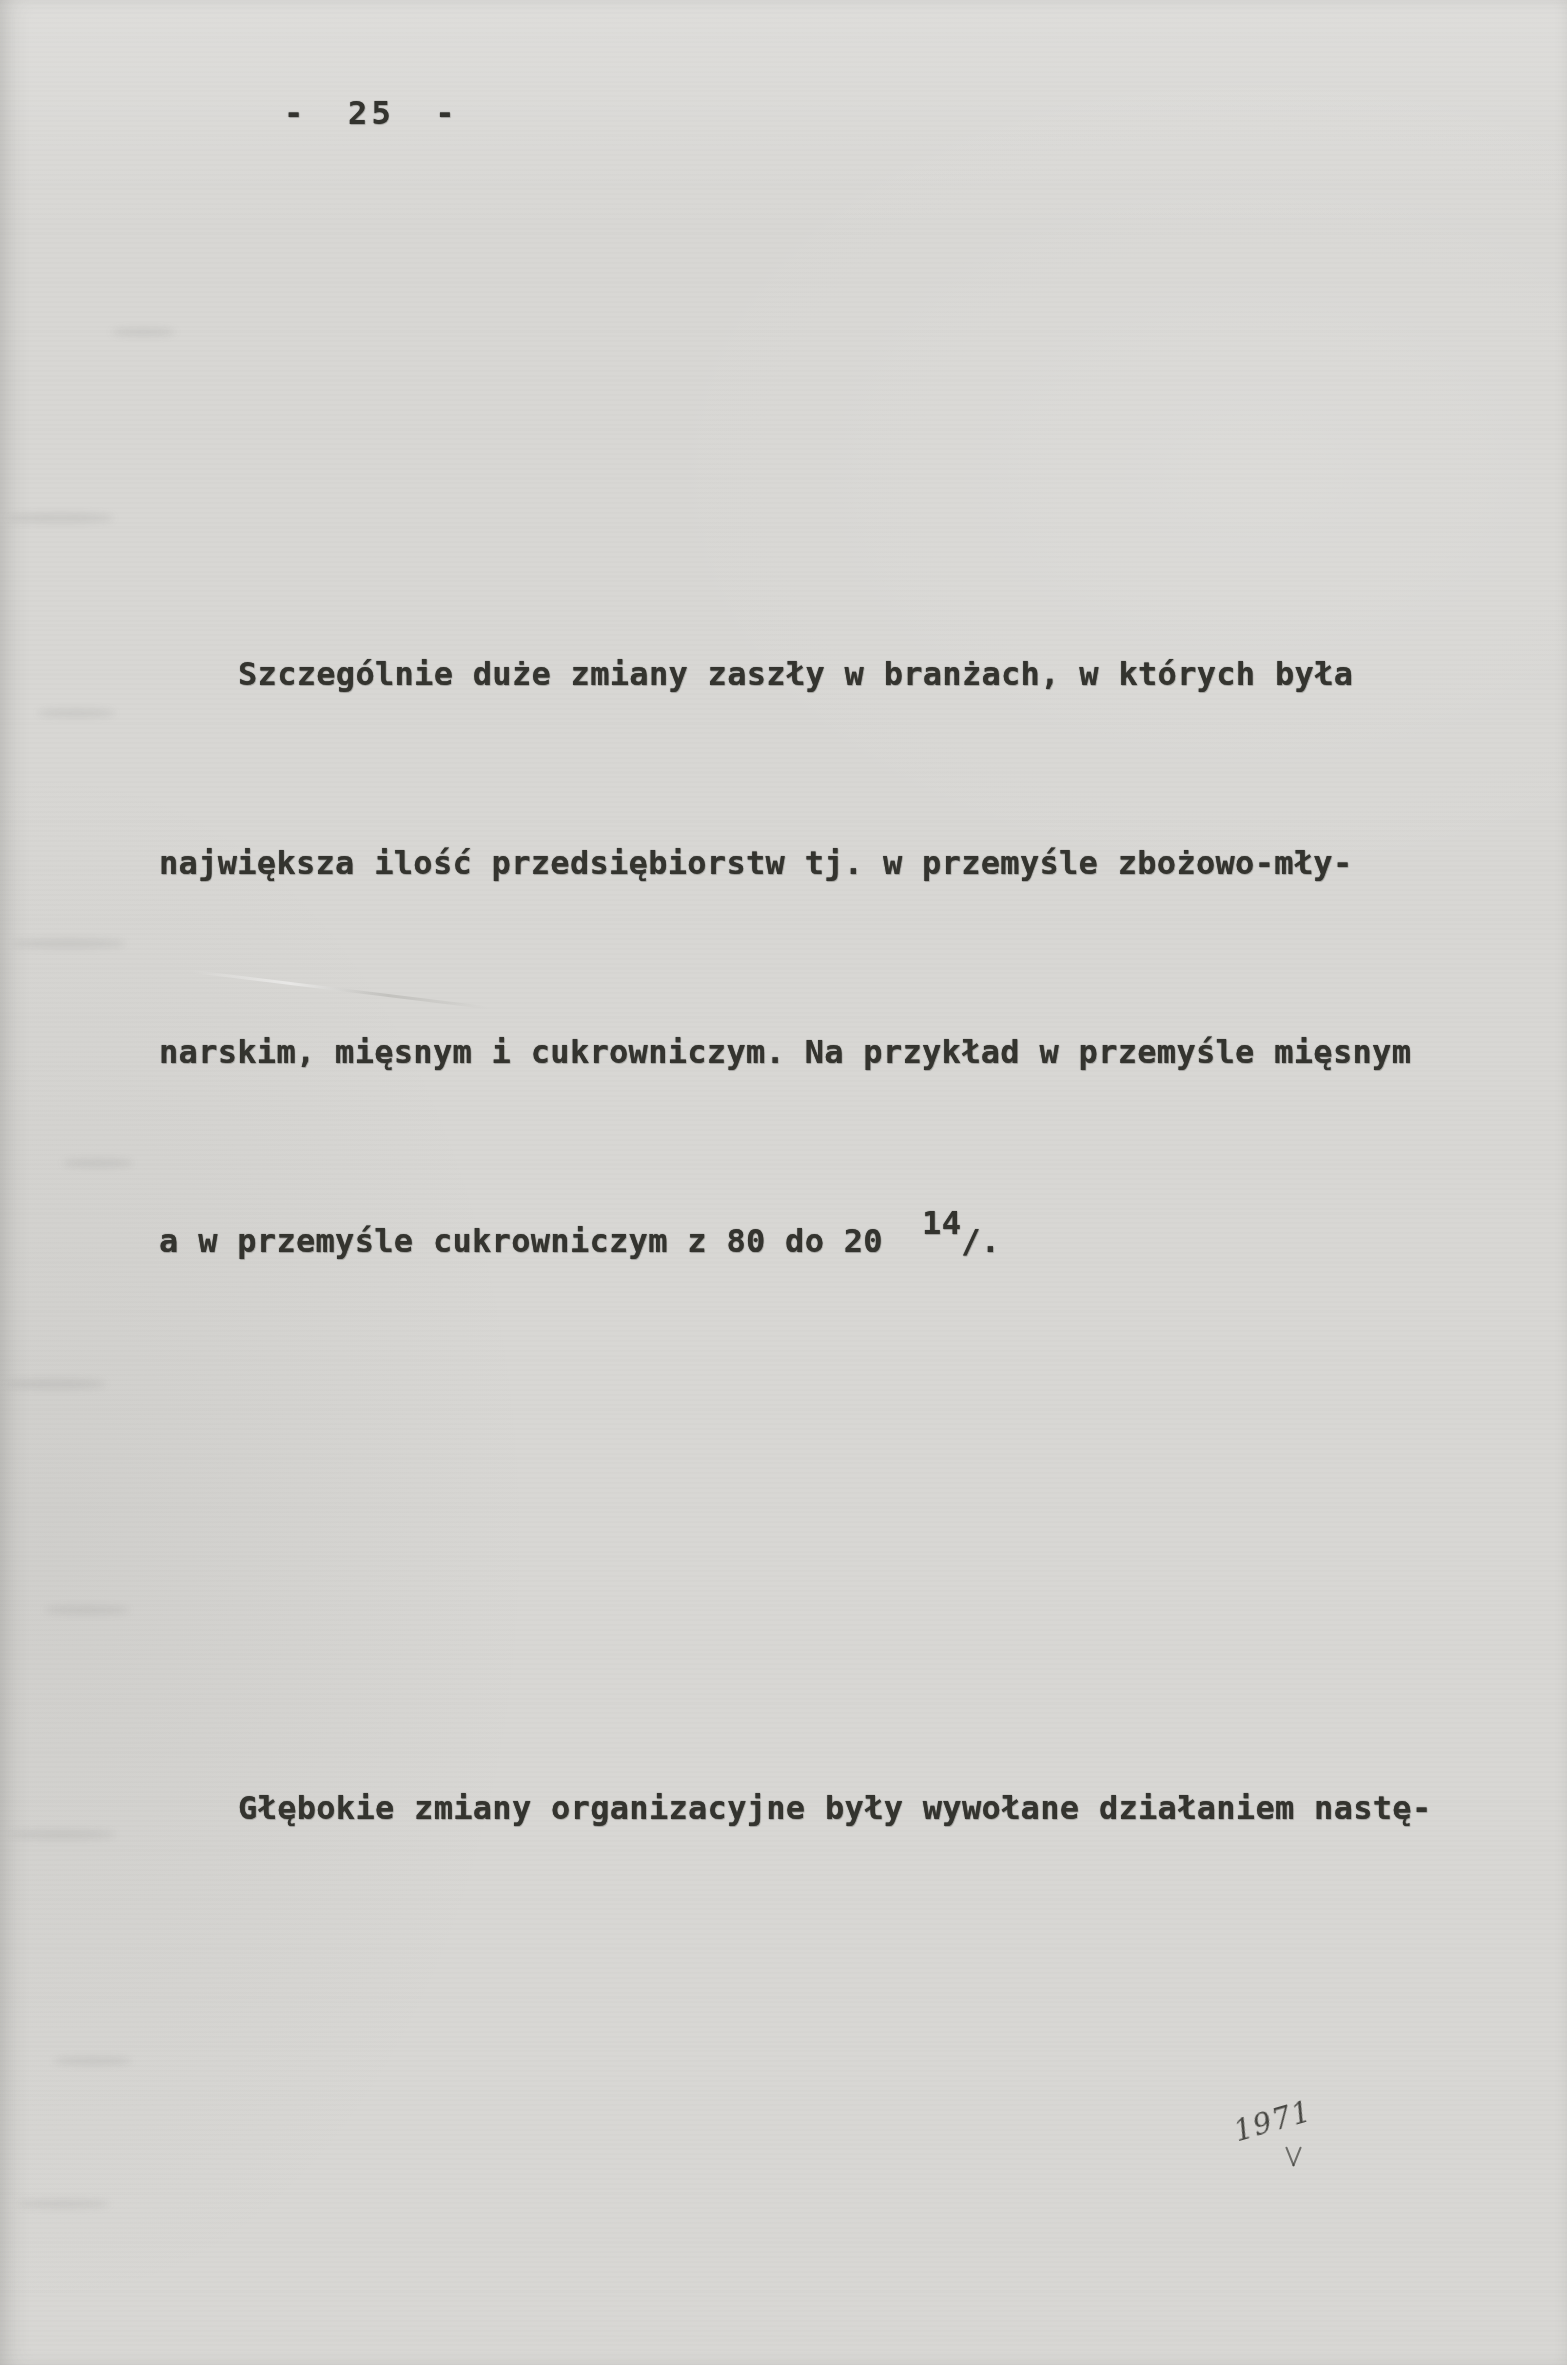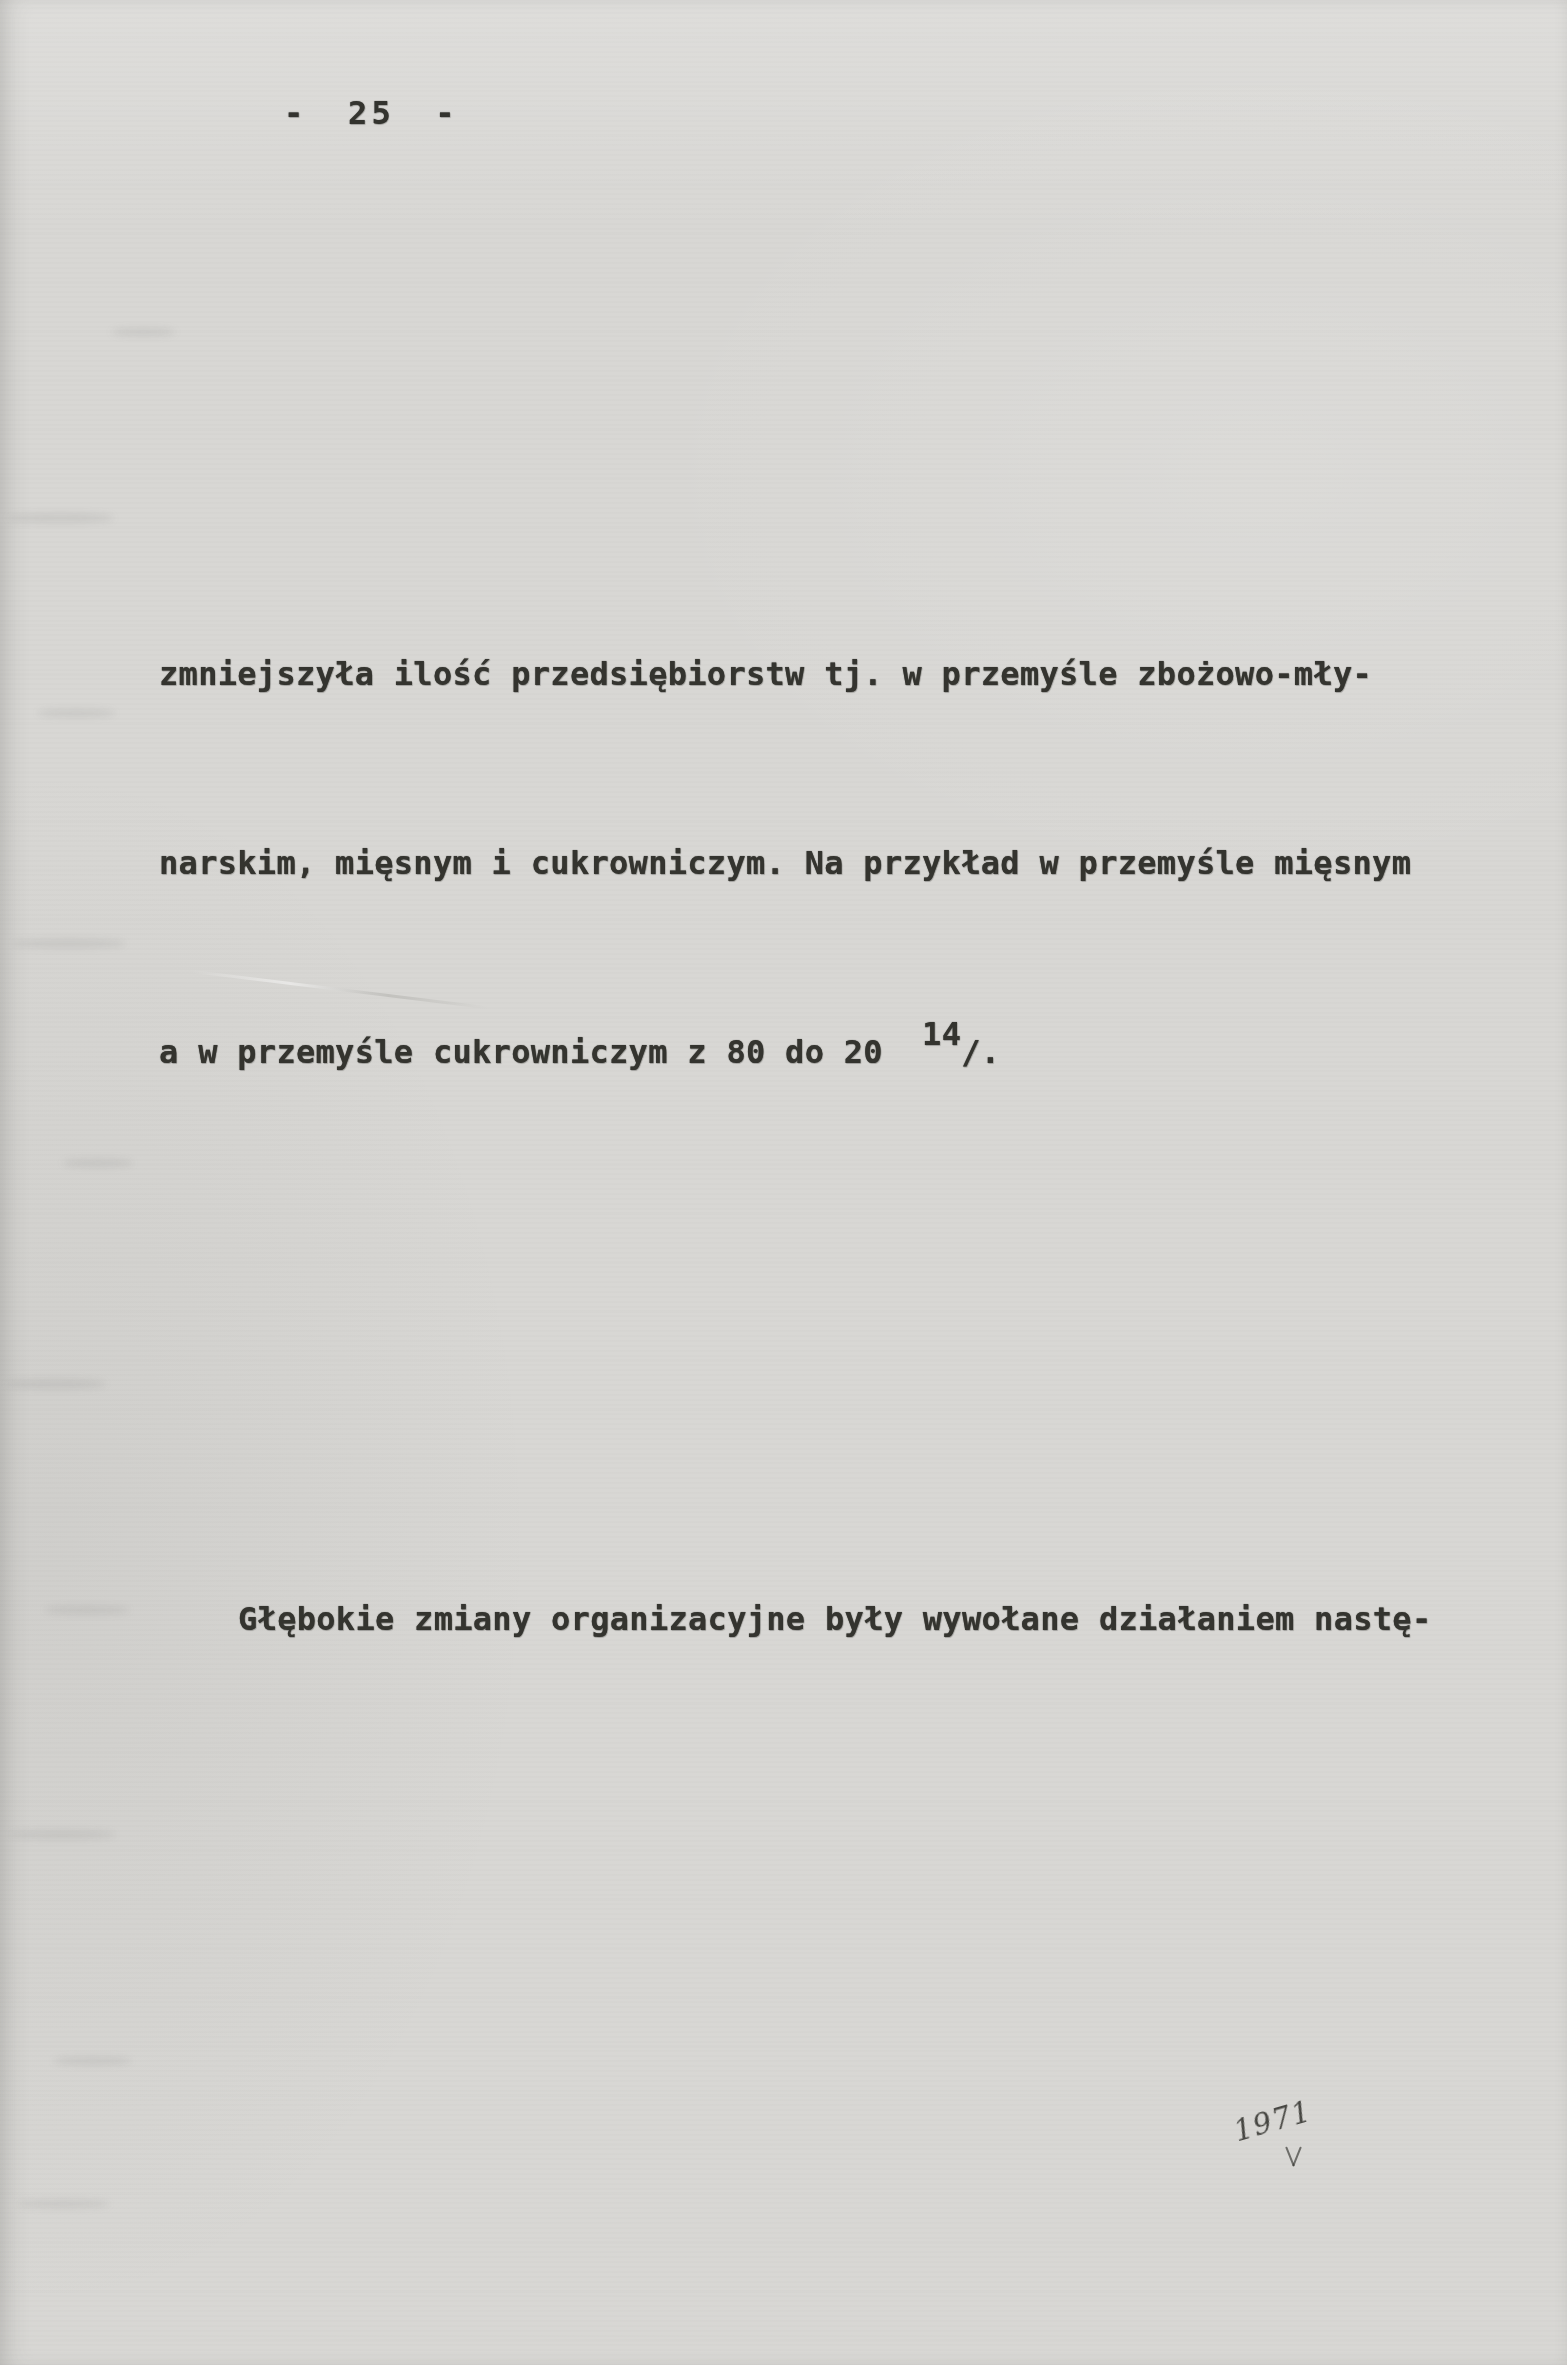--- a/index.html
+++ b/index.html
@@ -79,21 +79,22 @@
   <div class="ghost" style="left:18px;  top:2200px; width:91px; height:8.4px;"></div>
   <div class="ghost" style="left:112px; top:328px;  width:63px;  height:7.7px;"></div>
   <div class="crease"></div>
 
   <div class="pageno txt">- 25 -</div>
 
   <div class="content txt">
 
     
     <div>
-      <div class="line">zmniejszyła ilość przedsiębiorstw tj. w przemyśle zbożowo-mły-</div>
+      <div class="line indent">Szczególnie duże zmiany zaszły w branżach, w których była</div>
+      <div class="line">największa ilość przedsiębiorstw tj. w przemyśle zbożowo-mły-</div>
       <div class="line">narskim, mięsnym i cukrowniczym. Na przykład w przemyśle mięsnym</div>
       <div class="line"><span>a w przemyśle cukrowniczym z 80 do 20  </span><span class="sup">14</span><span>/.</span></div>
     </div>
 
     
     <div>
       <div class="line indent">Głębokie zmiany organizacyjne były wywołane działaniem nastę-</div>
       
     </div>
 

